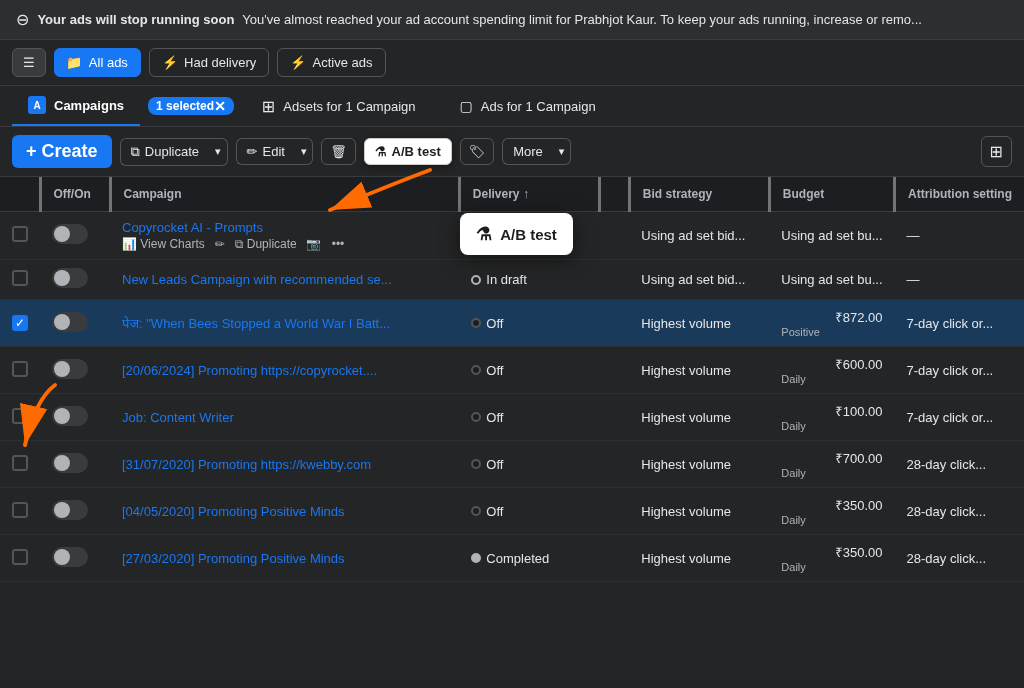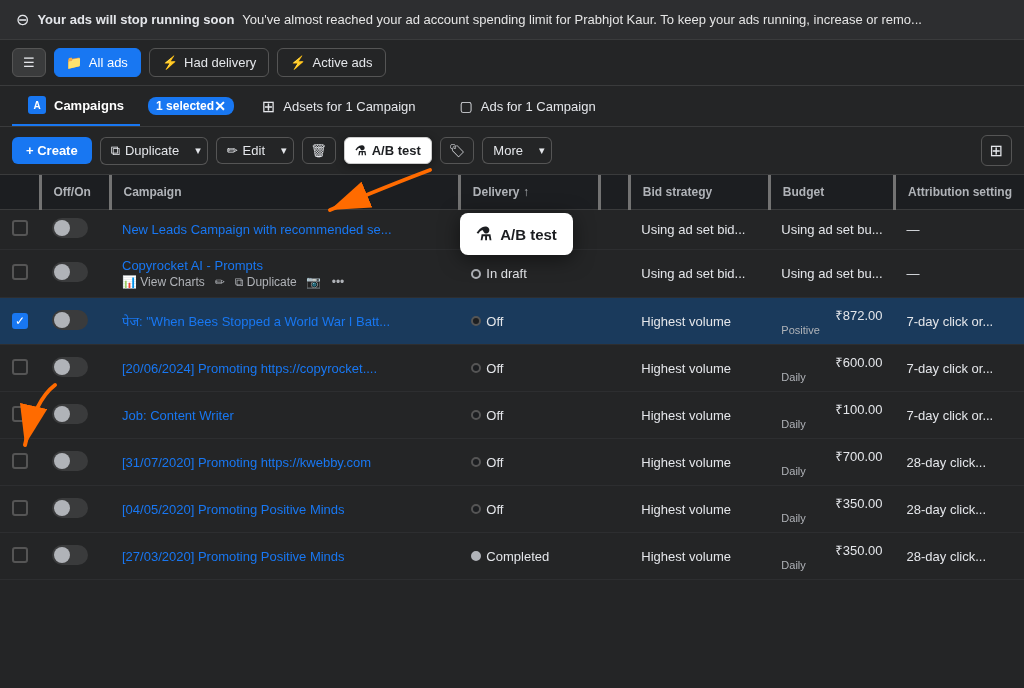--- a/index.html
+++ b/index.html
@@ -121,21 +121,21 @@
       background: #242526;
       border-bottom: 1px solid #3a3b3c;
     }
     .btn-create {
       background: #1877f2;
       color: #fff;
       border: none;
       border-radius: 6px;
       padding: 6px 14px;
       cursor: pointer;
-      font-size: 13px;
+      font-size: 18px;
       font-weight: 600;
       display: flex;
       align-items: center;
       gap: 6px;
     }
     .btn-toolbar {
       background: transparent;
       border: 1px solid #555;
       border-radius: 6px;
       color: #e4e6ea;
@@ -454,50 +454,50 @@
       <tbody>
 
         <tr>
           <td class="checkbox-cell">
             <div class="checkbox"></div>
           </td>
           <td>
             <div class="toggle-btn"></div>
           </td>
           <td>
-            <div class="campaign-name">New Leads Campaign with recommended se...</div>
-          </td>
-          <td>
-            <div class="status-badge">
-              <span class="status-circle draft"></span>
-              <span>In draft</span>
-            </div>
-          </td>
-          <td></td>
-          <td>Using ad set bid...</td>
-          <td>Using ad set bu...</td>
-          <td>—</td>
-        </tr>
-
-        <tr>
-          <td class="checkbox-cell">
-            <div class="checkbox"></div>
-          </td>
-          <td>
-            <div class="toggle-btn"></div>
-          </td>
-          <td>
             <div class="campaign-name">Copyrocket AI - Prompts</div>
             <div class="sub-actions">
               <span>📊 View Charts</span>
               <span>✏</span>
               <span>⧉ Duplicate</span>
               <span>📷</span>
               <span>•••</span>
             </div>
+          </td>
+          <td>
+            <div class="status-badge">
+              <span class="status-circle draft"></span>
+              <span>In draft</span>
+            </div>
+          </td>
+          <td></td>
+          <td>Using ad set bid...</td>
+          <td>Using ad set bu...</td>
+          <td>—</td>
+        </tr>
+
+        <tr>
+          <td class="checkbox-cell">
+            <div class="checkbox"></div>
+          </td>
+          <td>
+            <div class="toggle-btn"></div>
+          </td>
+          <td>
+            <div class="campaign-name">New Leads Campaign with recommended se...</div>
           </td>
           <td>
             <div class="status-badge">
               <span class="status-circle draft"></span>
               <span>In draft</span>
             </div>
           </td>
           <td></td>
           <td>Using ad set bid...</td>
           <td>Using ad set bu...</td>

